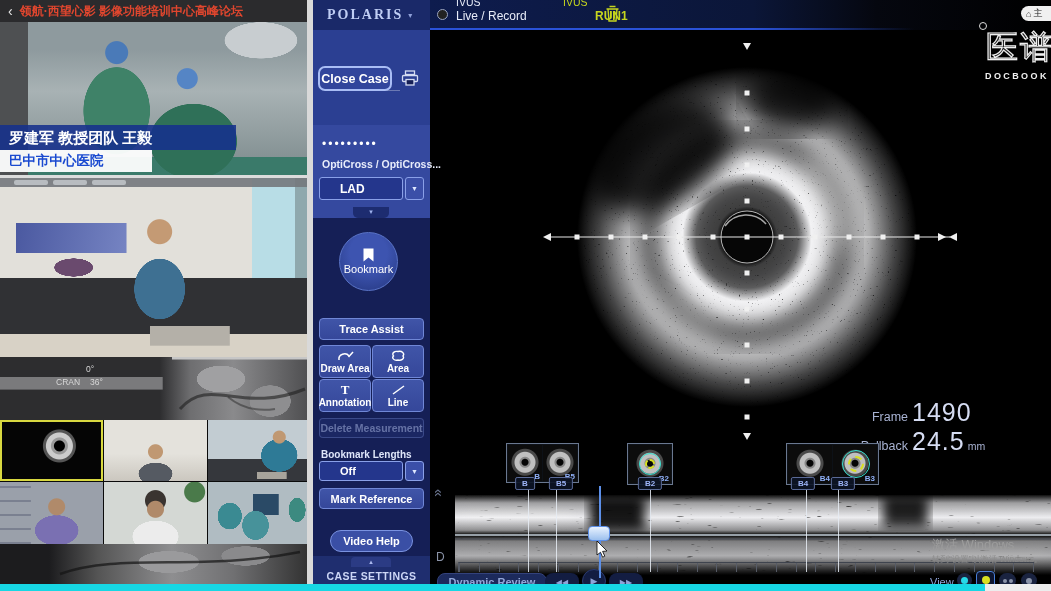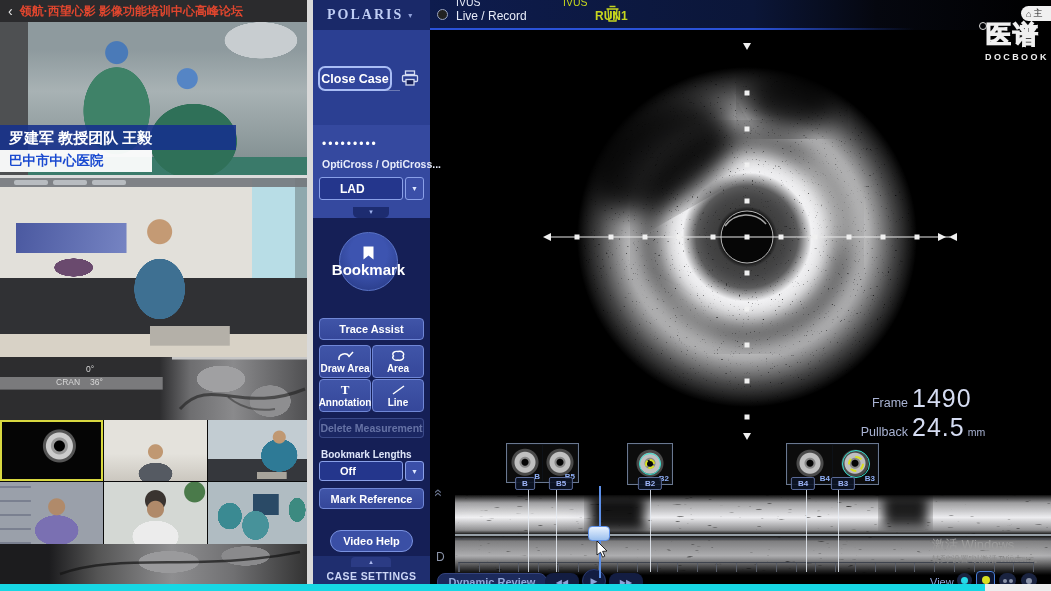--- a/index.html
+++ b/index.html
@@ -111,21 +111,21 @@
   .select{position:absolute;display:flex;}
   .sel-box{background:#24368c;border:1px solid #8aa0e8;border-radius:3px;color:#fff;font-weight:bold;display:flex;align-items:center;padding-left:20px;box-sizing:border-box;}
   .sel-arrow{background:#3b4fa8;border:1px solid #8aa0e8;border-radius:3px;color:#dfe8ff;display:flex;align-items:center;justify-content:center;margin-left:2px;box-sizing:border-box;}
   .lad{left:6px;top:52px;width:105px;height:23px;}
   .lad .sel-box{width:84px;font-size:12px;}
   .lad .sel-arrow{width:19px;font-size:7px;}
   .tab-mid{position:absolute;left:40px;top:82px;width:36px;height:11px;background:#1d2c70;border-radius:0 0 5px 5px;color:#9fb2ee;font-size:7px;text-align:center;line-height:10px;}
   .bookmark-btn{left:26px;top:232px;width:59px;height:59px;border-radius:50%;
      background:radial-gradient(circle at 50% 35%, #3d54b0 0 40%, #24367e 100%);
      border:1px solid #5a74c8;display:flex;flex-direction:column;align-items:center;justify-content:center;gap:1px;box-sizing:border-box;}
-  .bookmark-btn .lbl{color:#fff;font-size:15px;font-weight:bold;}
+  .bookmark-btn .lbl{color:#fff;font-size:11px;font-weight:normal;}
   .p-btn{position:absolute;background:linear-gradient(180deg,#4055a8,#35479a);border:1px solid #7087d6;border-radius:4px;color:#fff;font-size:11px;font-weight:bold;display:flex;align-items:center;justify-content:center;box-sizing:border-box;}
   .p-btn.small{flex-direction:column;gap:1px;font-size:10px;}
   .p-btn .ic{height:13px;display:flex;align-items:center;}
   .p-btn.disabled{background:rgba(48,64,140,.25);border-color:rgba(120,140,210,.35);color:rgba(190,205,245,.45);}
   .bl-label{position:absolute;left:8px;top:449px;color:#dfe6fa;font-size:10px;font-weight:bold;}
   .off{left:6px;top:461px;width:105px;height:20px;}
   .off .sel-box{width:84px;font-size:11px;}
   .off .sel-arrow{width:19px;font-size:7px;}
   .video-help{left:17px;top:530px;width:83px;height:22px;background:#3a4fa5;border:1.5px solid #7a92e0;border-radius:11px;color:#fff;font-size:11px;font-weight:bold;display:flex;align-items:center;justify-content:center;box-sizing:border-box;}
   .cs-strip{left:0;top:556px;width:117px;height:35px;background:#1f2e6f;}
@@ -141,21 +141,21 @@
      background:linear-gradient(90deg,#2a52d8 0,#2a52d8 52%,rgba(42,82,216,0) 78%);}
   .rec{position:absolute;left:7px;top:9px;width:11px;height:11px;border:1.5px solid #9aa4c0;border-radius:50%;box-sizing:border-box;background:#222;}
   .mode{position:absolute;left:26px;top:-4px;color:#e8ecf8;line-height:1.25;}
   .mode .l1{font-size:10.5px;} .mode .l2{font-size:12px;}
   .run{position:absolute;left:133px;top:-4px;color:#c6d61e;line-height:1.25;}
   .run .l1{font-size:10.5px;} .run .l2{font-size:12px;font-weight:bold;padding-left:32px;}
   .trash{position:absolute;left:175px;top:5px;}
 
   .xsec{position:absolute;left:0;top:28px;}
 
-  .frameinfo{position:absolute;left:398px;top:384px;width:160px;color:#d5dcf2;}
+  .frameinfo{position:absolute;left:398px;top:398px;width:160px;color:#d5dcf2;}
   .fi-row{display:flex;align-items:baseline;}
   .fi-lbl{width:80px;text-align:right;font-size:12.5px;color:#a9b3d3;padding-right:4px;}
   .fi-val{font-size:25px;letter-spacing:1px;}
   .fi-unit{font-size:10.5px;color:#a9b3d3;margin-left:3px;}
 
   .thumb-group{position:absolute;top:443px;display:flex;gap:1px;border:1.5px solid #6a7890;background:#0d1117;padding:1px;}
   .thumb{position:relative;background:
       radial-gradient(circle at 50% 48%, #050505 0 3px, #888 4px 5px, #c0c0c0 6px 10px, #4a4a4a 11px 13px, #0c0c0c 14px);}
   .thumb .tlbl{position:absolute;right:2px;bottom:0;color:#8fb0f8;font-size:8px;font-weight:bold;}
   .ring-cyan{position:absolute;border:1.5px solid #35e0d0;border-radius:50%;box-sizing:border-box;}
@@ -181,21 +181,21 @@
   .vbtn{position:absolute;border-radius:50%;background:#1a2340;display:flex;align-items:center;justify-content:center;}
   .vdot{border-radius:50%;display:block;}
   .vb2{border-radius:4px;border:1.5px solid #4a7fd8;background:#0e1630;box-sizing:border-box;}
   .watermark{position:absolute;left:502px;top:537px;color:#9c9c9c;line-height:1.3;}
   .watermark .w1{font-size:13px;}
   .watermark .w2{font-size:8.5px;color:#8a8a8a;}
 
   .docbook{position:absolute;right:0;top:6px;width:70px;z-index:20;}
   .db-home{position:absolute;right:-8px;top:0;height:15px;width:38px;background:#f0f0f0;border-radius:8px;color:#1a1a1a;font-size:9px;display:flex;align-items:center;justify-content:flex-start;gap:2px;padding-left:5px;box-sizing:border-box;}
   .db-mark{position:absolute;left:-2px;top:16px;width:8px;height:8px;border:1px solid #ddd;border-radius:50%;box-sizing:border-box;}
-  .db-cn{margin-top:12px;margin-left:5px;font-size:25px;font-weight:bold;letter-spacing:2px;color:rgba(255,255,255,.12);-webkit-text-stroke:1.2px #f0f0f0;white-space:nowrap;}
+  .db-cn{margin-top:20px;margin-left:5px;font-size:32px;font-weight:normal;letter-spacing:2px;color:rgba(255,255,255,.12);-webkit-text-stroke:1.2px #f0f0f0;white-space:nowrap;}
   .db-en{margin-left:4px;margin-top:1px;font-size:9px;font-weight:bold;letter-spacing:2.4px;color:#f0f0f0;white-space:nowrap;}
 
   .progress{left:0;top:584px;width:1051px;height:7px;background:#ededed;z-index:40;}
   .progress .fill{position:absolute;left:0;top:0;height:7px;width:985px;background:#17d7e4;}
 </style>
 </head>
 <body>
 
 <div class="app">
 

